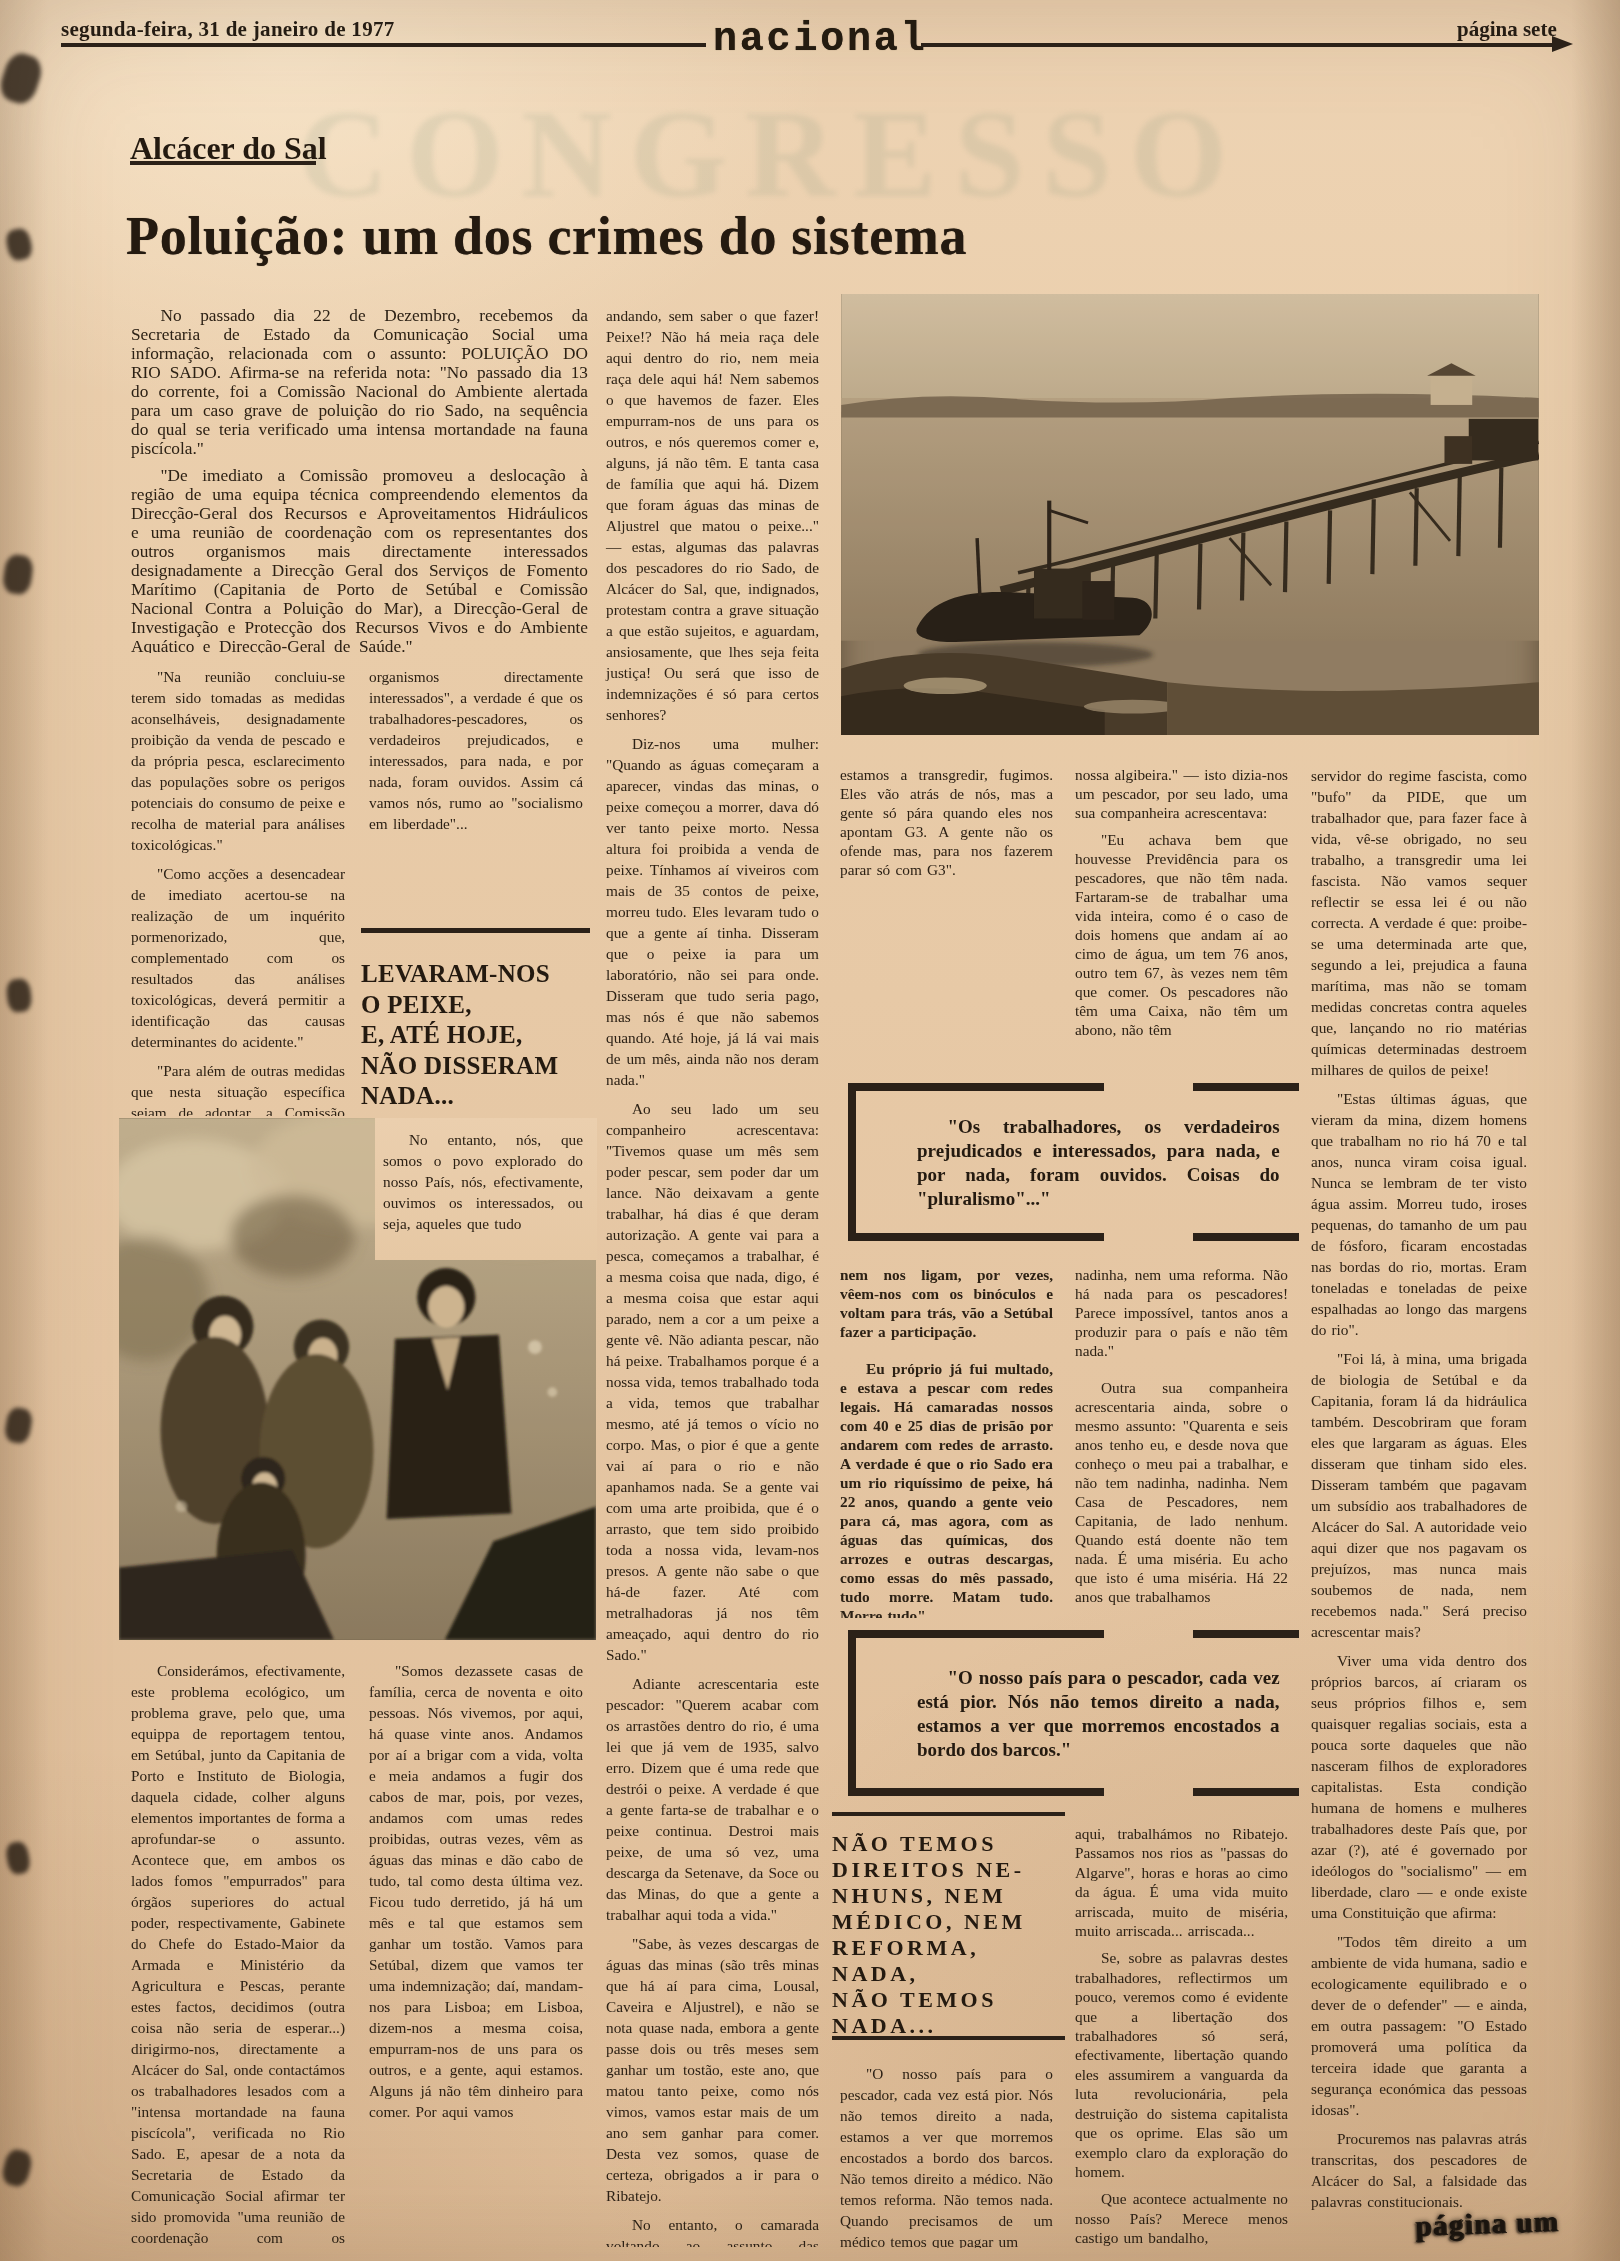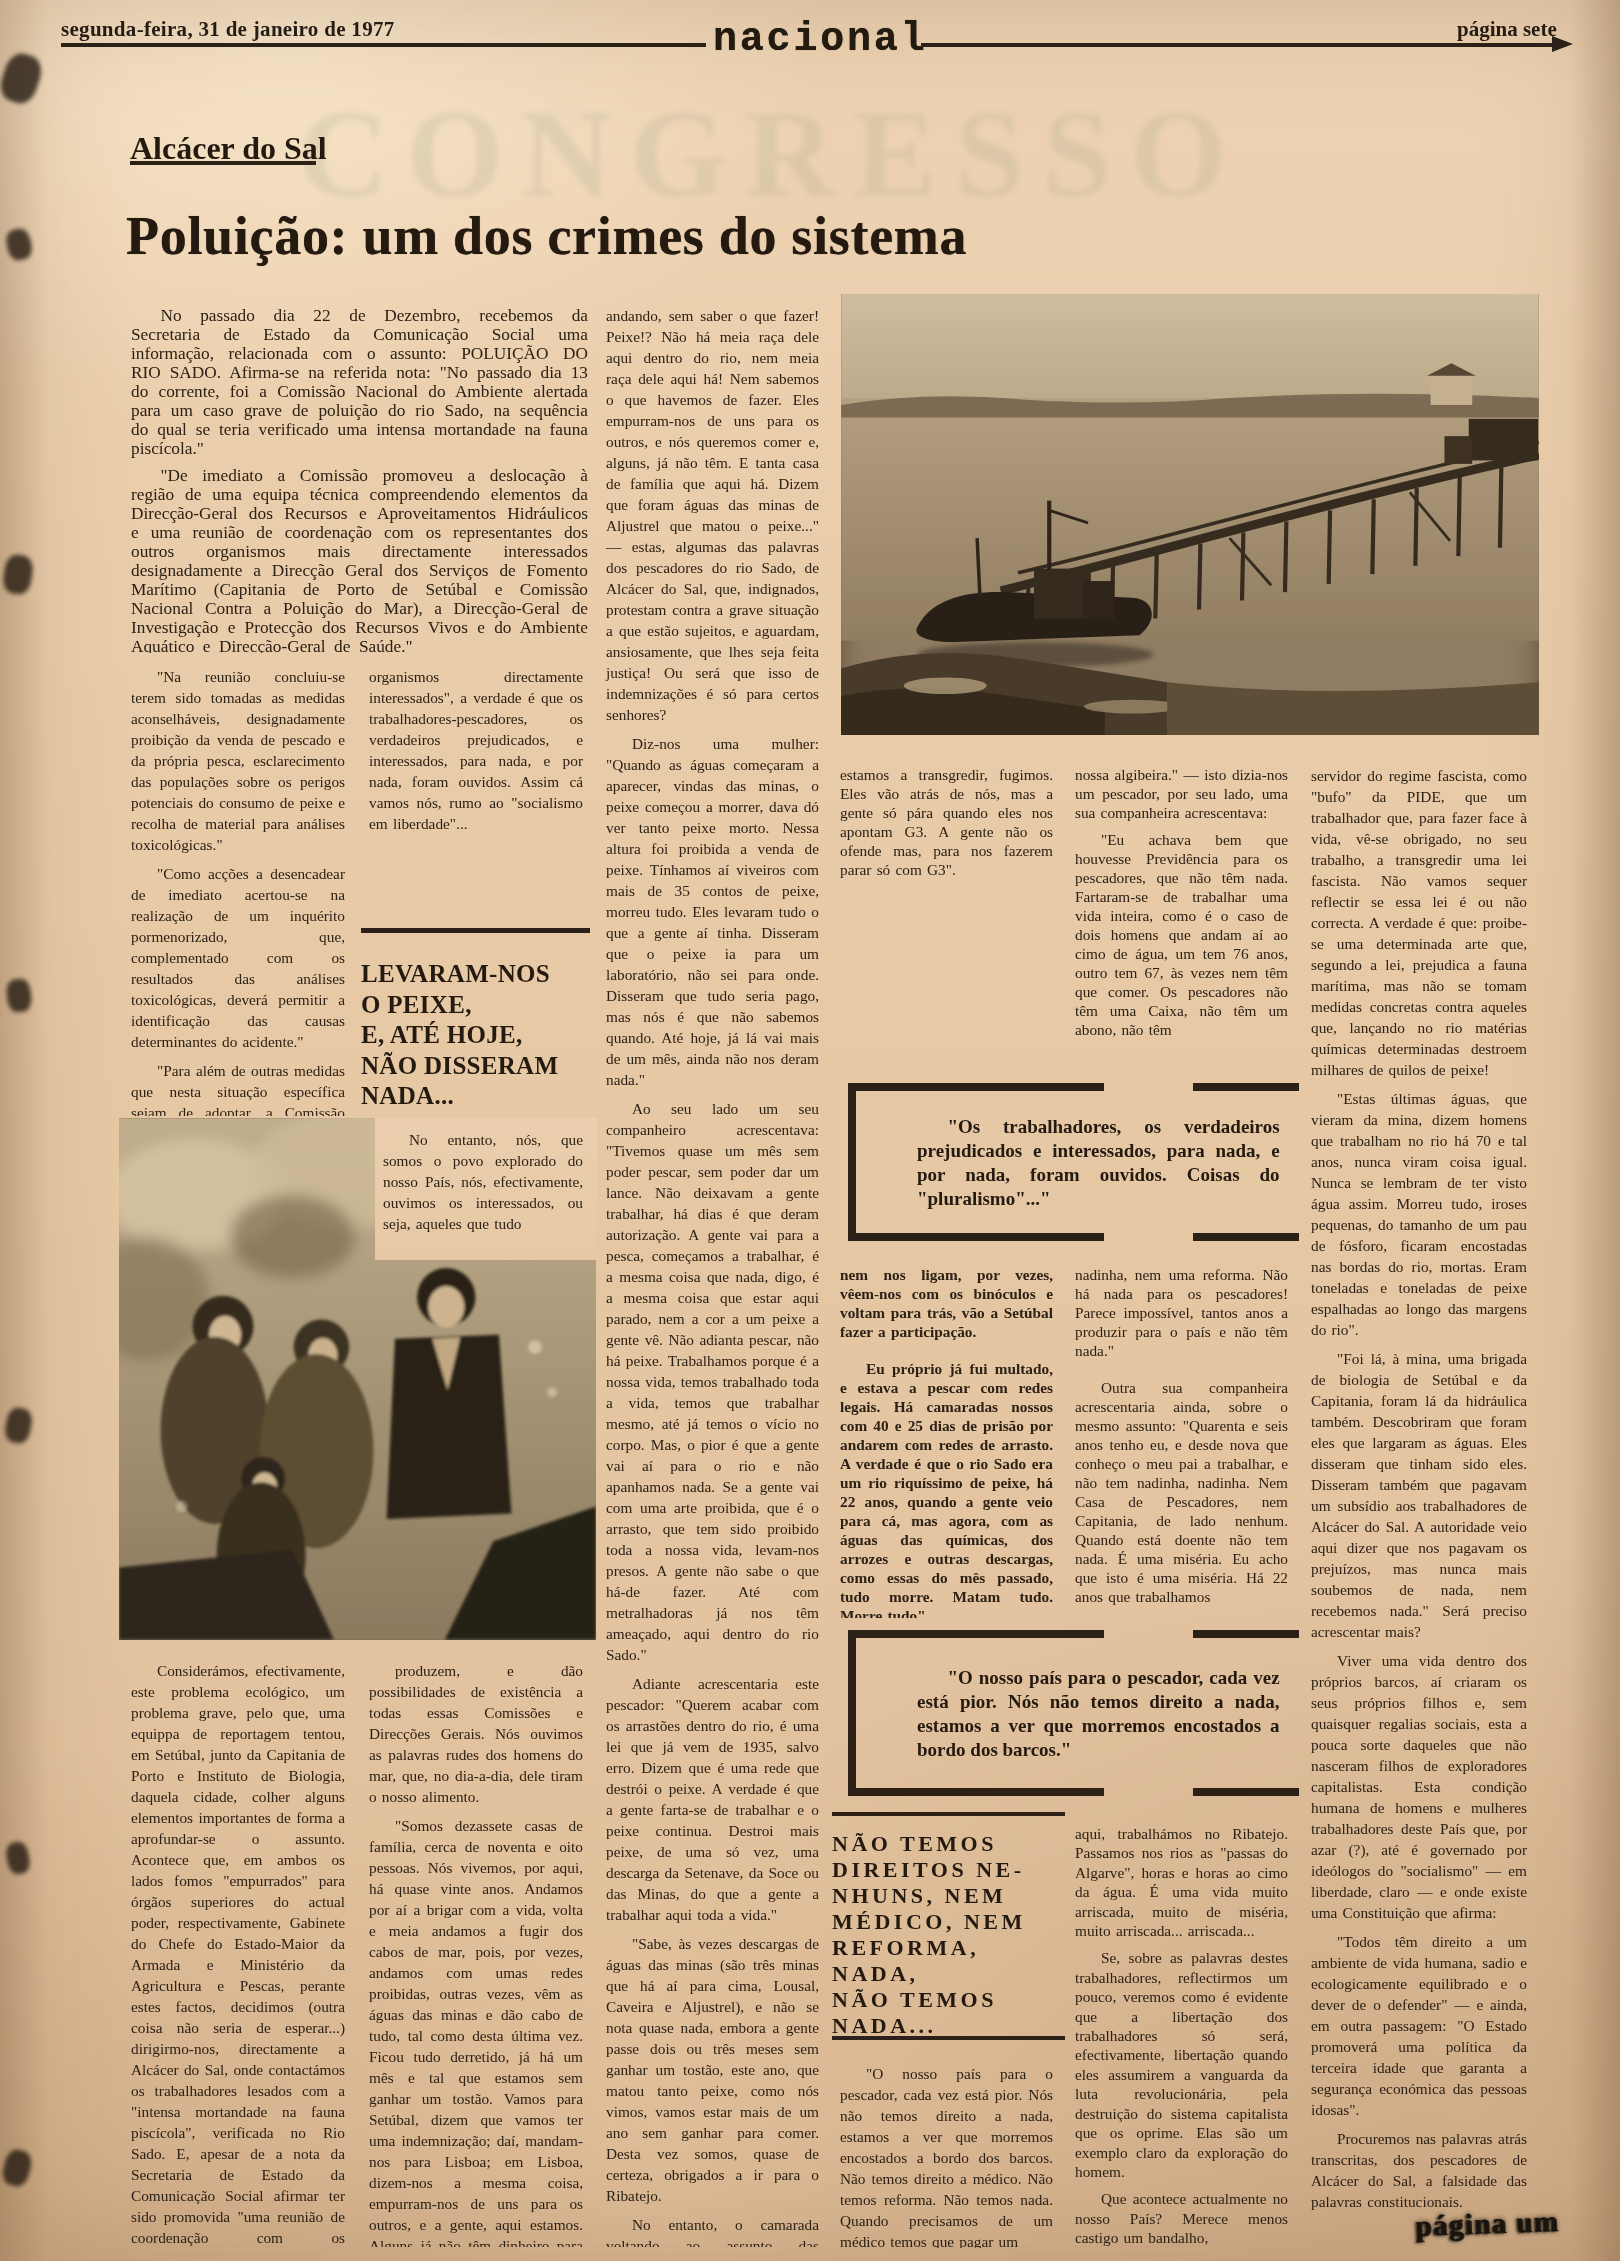--- a/index.html
+++ b/index.html
@@ -101,21 +101,20 @@
   <div class="abs ptext cont" style="left:361px;top:658px;width:230px;height:257px;">
       <p>organismos directamente interessados", a verdade é que os trabalhadores-pescadores, os verdadeiros prejudicados, e interessados, para nada, e por nada, foram ouvidos. Assim cá vamos nós, rumo ao "socialismo em liberdade"...</p>
     </div>
   <div class="abs hrule" style="left:361px;top:928px;width:229px;height:4.9px;"></div>
   <div class="abs crosshead one" style="left:361px;top:959px;width:229px;">LEVARAM-NOS
 O PEIXE,
 E, ATÉ HOJE,
 NÃO DISSERAM
 NADA...</div>
   <div class="abs ptext" style="left:361px;top:1652px;width:230px;height:595px;">
-      <p>produzem, e dão possibilidades de existência a todas essas Comissões e Direcções Gerais. Nós ouvimos as palavras rudes dos homens do mar, que, no dia-a-dia, dele tiram o nosso alimento.</p>
       <p>"Somos dezassete casas de família, cerca de noventa e oito pessoas. Nós vivemos, por aqui, há quase vinte anos. Andamos por aí a brigar com a vida, volta e meia andamos a fugir dos cabos de mar, pois, por vezes, andamos com umas redes proibidas, outras vezes, vêm as águas das minas e dão cabo de tudo, tal como desta última vez. Ficou tudo derretido, já há um mês e tal que estamos sem ganhar um tostão. Vamos para Setúbal, dizem que vamos ter uma indemnização; daí, mandam-nos para Lisboa; em Lisboa, dizem-nos a mesma coisa, empurram-nos de uns para os outros, e a gente, aqui estamos. Alguns já não têm dinheiro para comer. Por aqui vamos</p>
     </div>
 
   <div class="abs photo" style="left:119px;top:1118px;width:477px;height:522px;">
     <svg width="477" height="522" viewBox="0 0 688 752">
       <defs>
         <filter id="soft">
             <feGaussianBlur stdDeviation="10"></feGaussianBlur>
           </filter>
         <filter id="slight">

